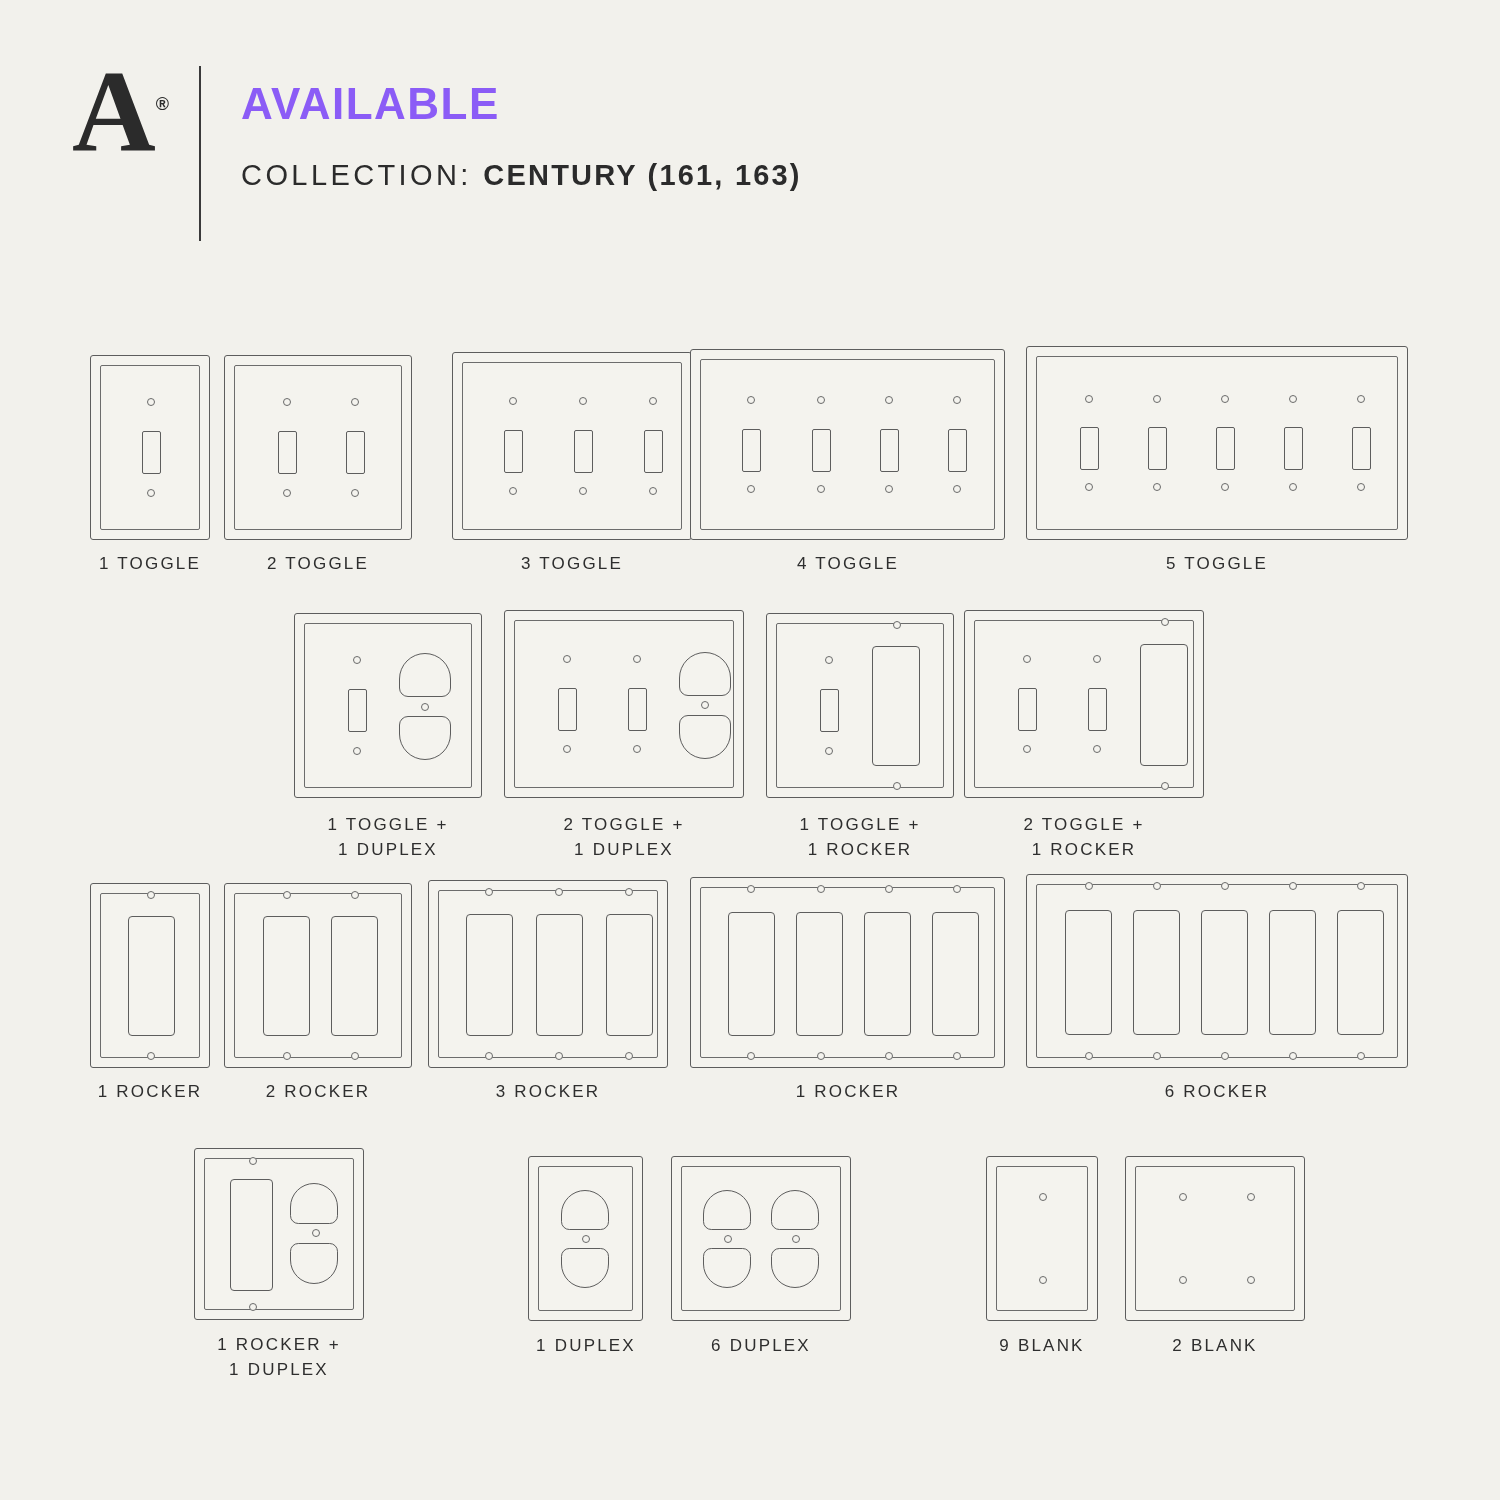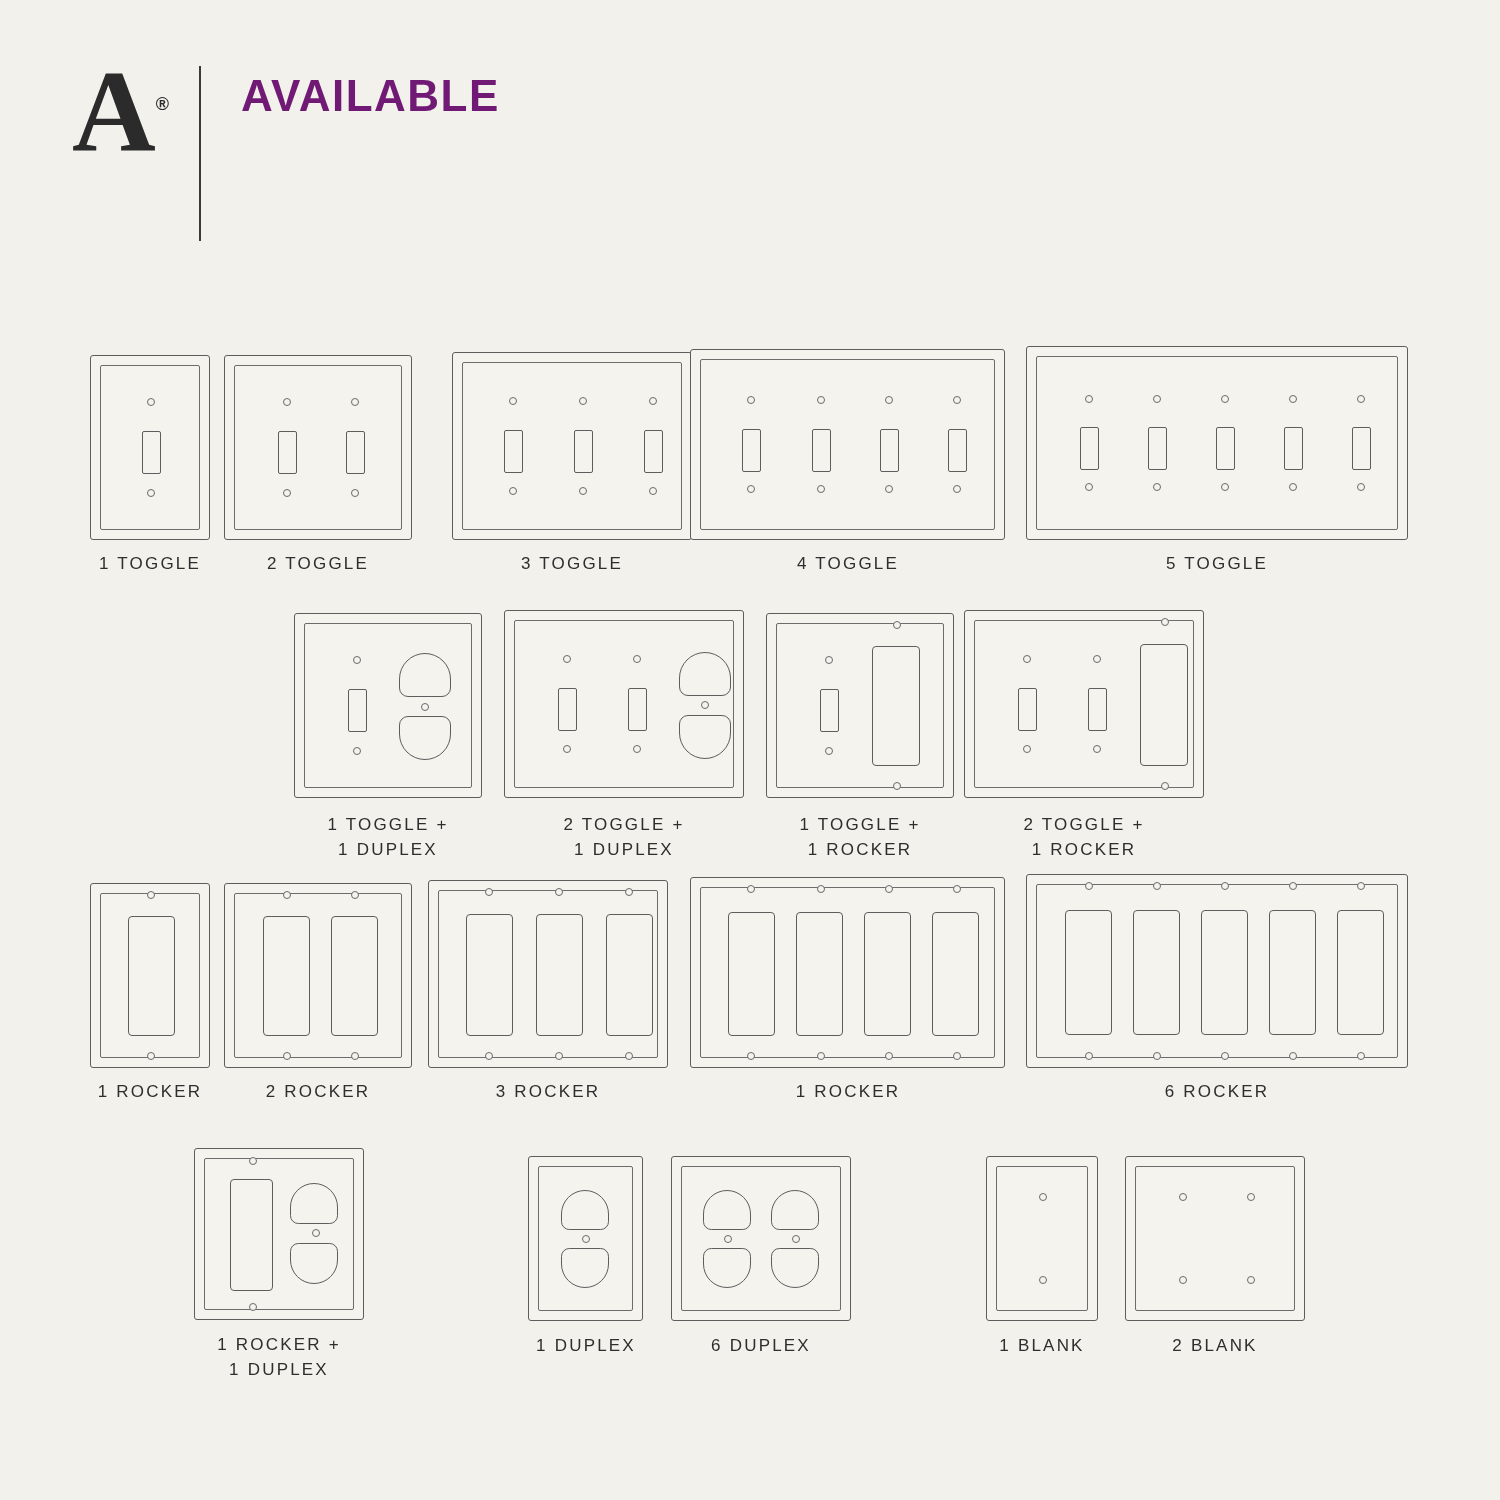--- a/index.html
+++ b/index.html
@@ -21,21 +21,22 @@
     line-height:0.85;
     color:#2b2b2b;
     position:relative;
     padding-right:6px;
   }
   #logo-reg { font-size:18px; vertical-align:super; font-family:"Liberation Sans",sans-serif; }
   #logo-divider { width:2px; background:#3a3a3a; height:175px; margin:4px 40px 0 24px; }
   #header-text { padding-top:8px; }
   .h-title {
     font-size:44px; font-weight:700; letter-spacing:1.5px; line-height:1.16;
-    color:#701a75;
+    color:#8b5cf6;
+    margin-top:8px;
   }
   .h-sub {
     margin-top:30px;
     font-size:29px; letter-spacing:3.4px; color:#2b2b2b; font-weight:400;
   }
   .h-sub b { font-weight:700; letter-spacing:2.2px; }
 
   
   .row { position:absolute; }
   .cell { position:absolute;border-radius:25px; }
@@ -89,20 +90,24 @@
 </head>
 <body>
 
 <div id="header">
   <div id="logo-mark">
     <span>A</span><span id="logo-reg">®</span>
   </div>
   <div id="logo-divider"></div>
   <div id="header-text">
     <div class="h-title">AVAILABLE</div>
+    <div class="h-sub">
+      <span>COLLECTION:</span>
+      <b>CENTURY (161, 163)</b>
+    </div>
   </div>
 </div>
 
 <div class="row">
 
   <div class="cell" style="left:90px; top:355px;">
     <div class="plate" style="width:120px; height:185px;">
       <div class="bevel"></div>
       <div class="inner">
         <div class="screw" style="left:40px; top:26px;"></div>
@@ -404,21 +409,21 @@
   </div>
 
   <div class="cell" style="left:986px; top:1156px;">
     <div class="plate" style="width:112px; height:165px;">
       <div class="bevel"></div>
       <div class="inner">
         <div class="screw" style="left:36px; top:20px;"></div>
         <div class="screw" style="left:36px; bottom:20px;"></div>
       </div>
     </div>
-    <div class="caption" style="left:-74px; top:178px;">1 BLANK</div>
+    <div class="caption" style="left:-74px; top:178px;">9 BLANK</div>
   </div>
 
   <div class="cell" style="left:1125px; top:1156px;">
     <div class="plate" style="width:180px; height:165px;">
       <div class="bevel"></div>
       <div class="inner">
         <div class="screw" style="left:37px; top:20px;"></div>
         <div class="screw" style="left:105px; top:20px;"></div>
         <div class="screw" style="left:37px; bottom:20px;"></div>
         <div class="screw" style="left:105px; bottom:20px;"></div>

